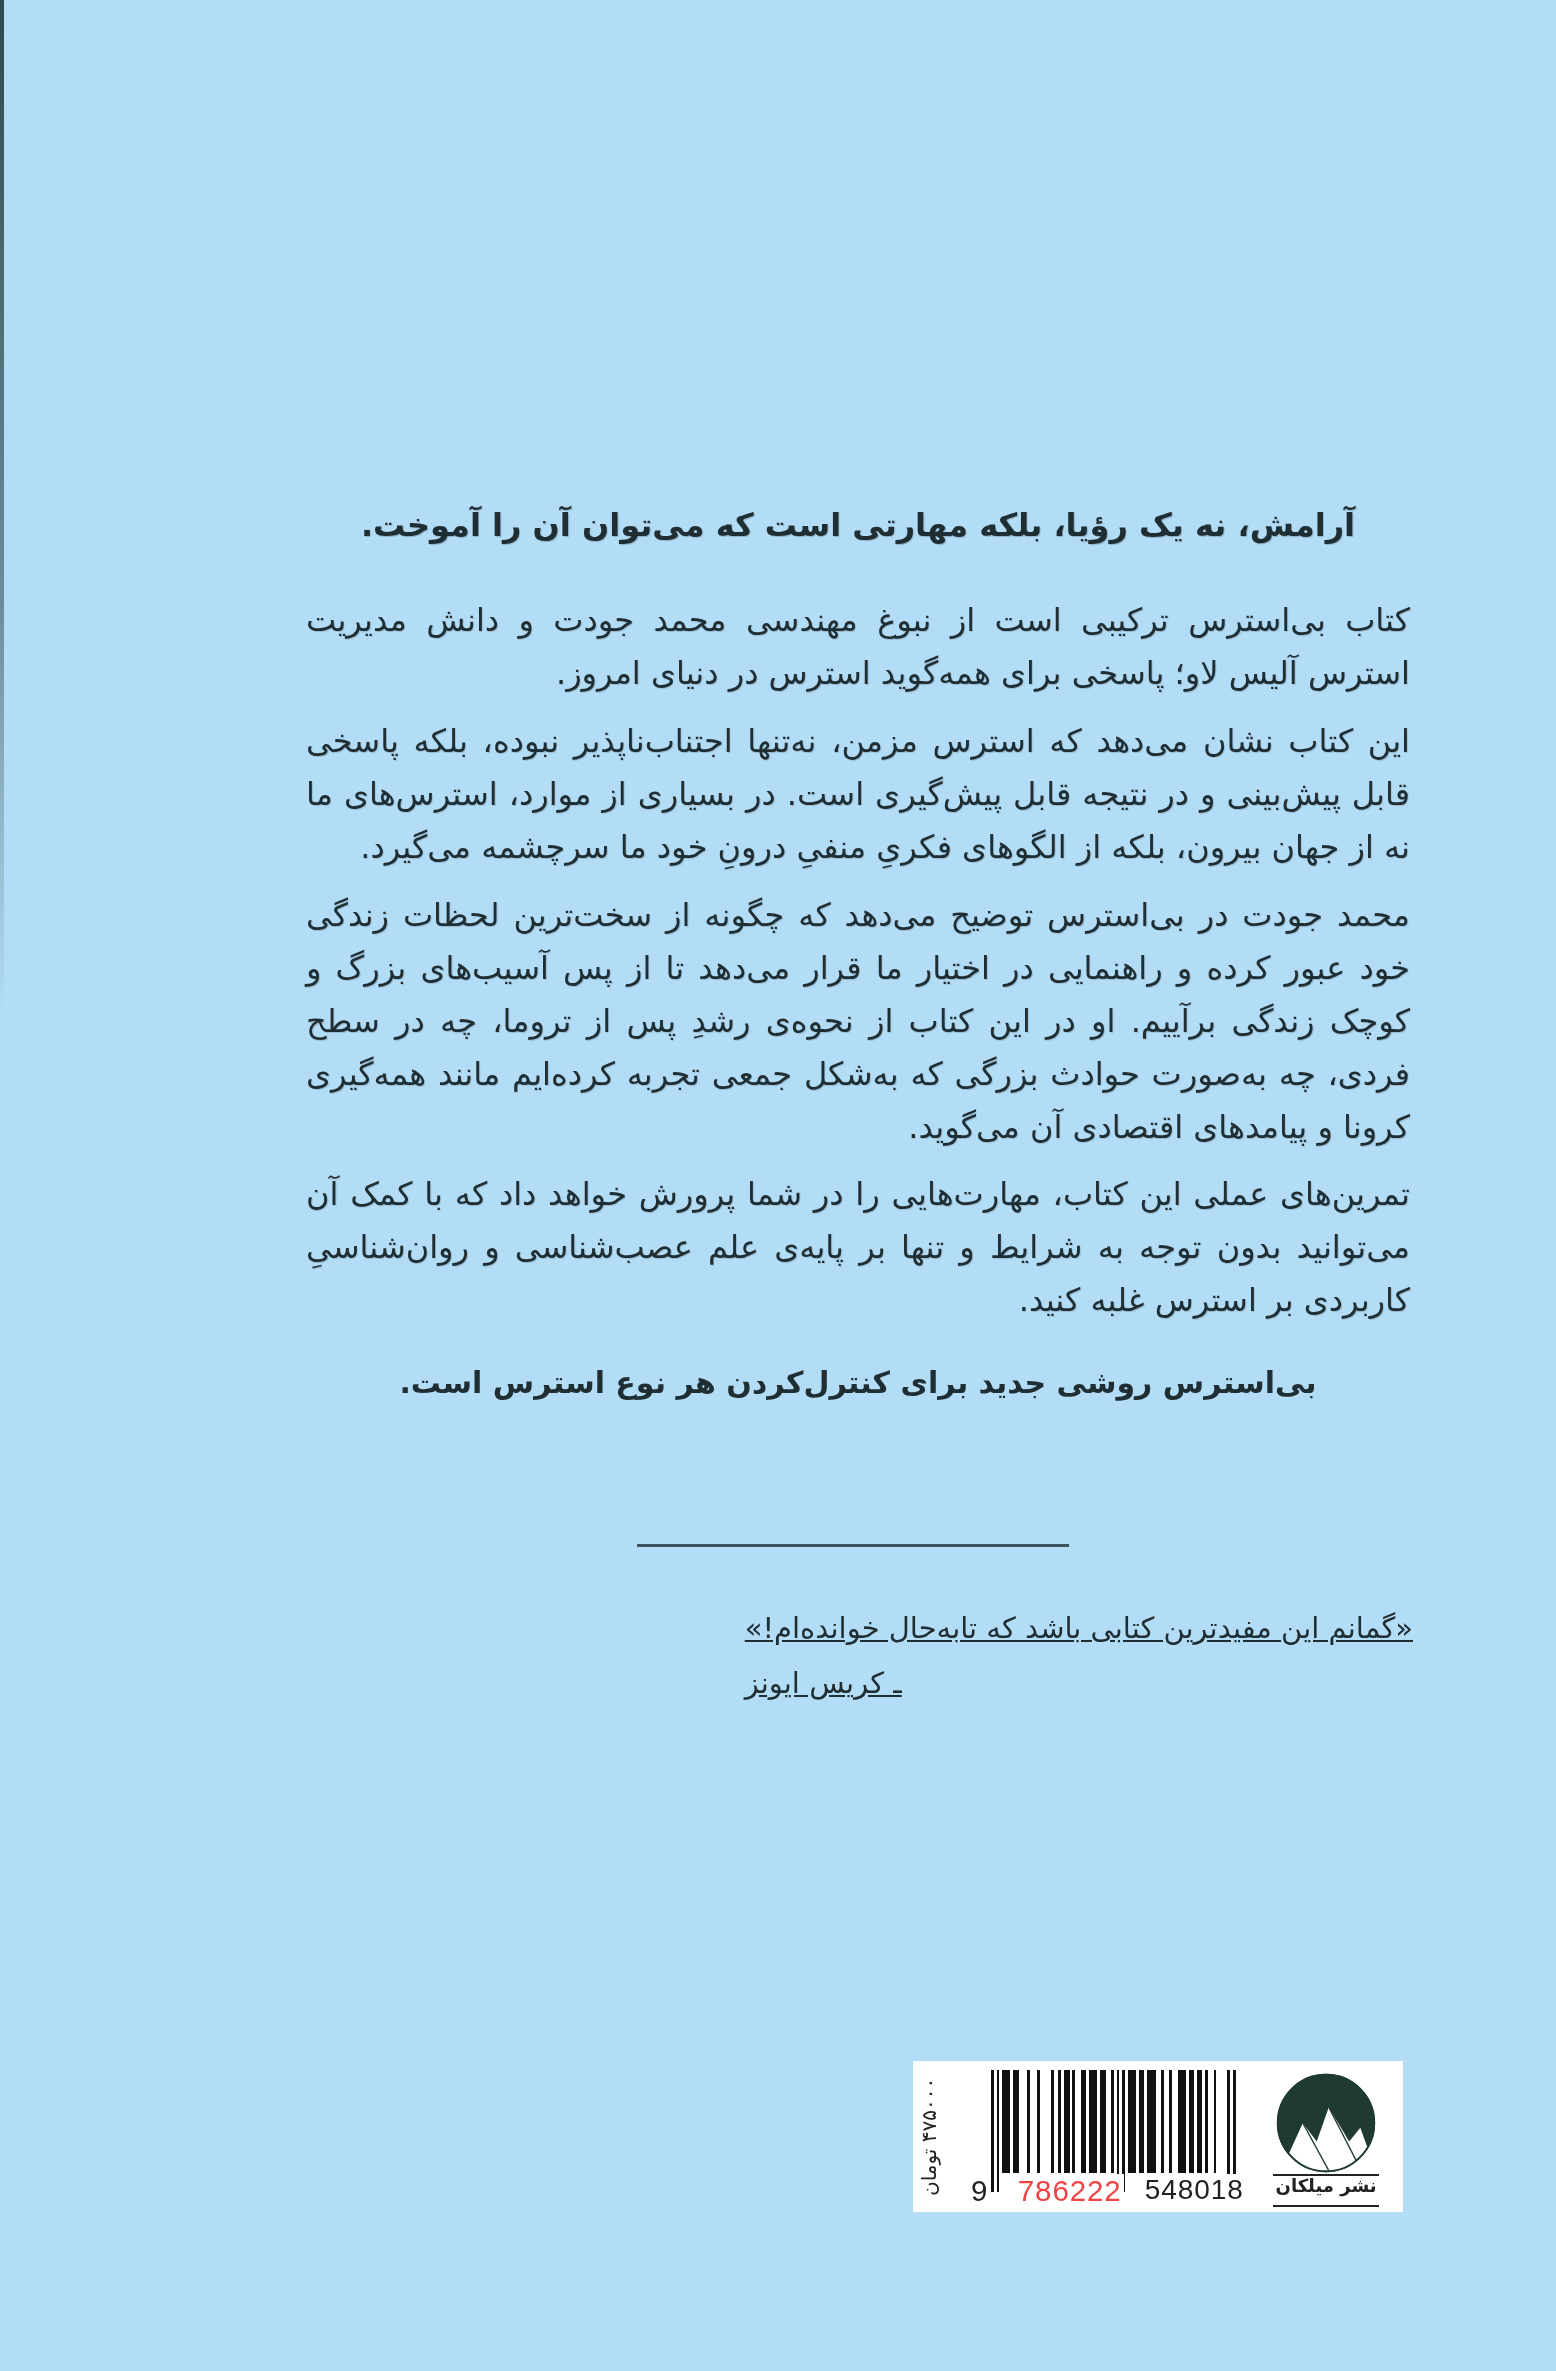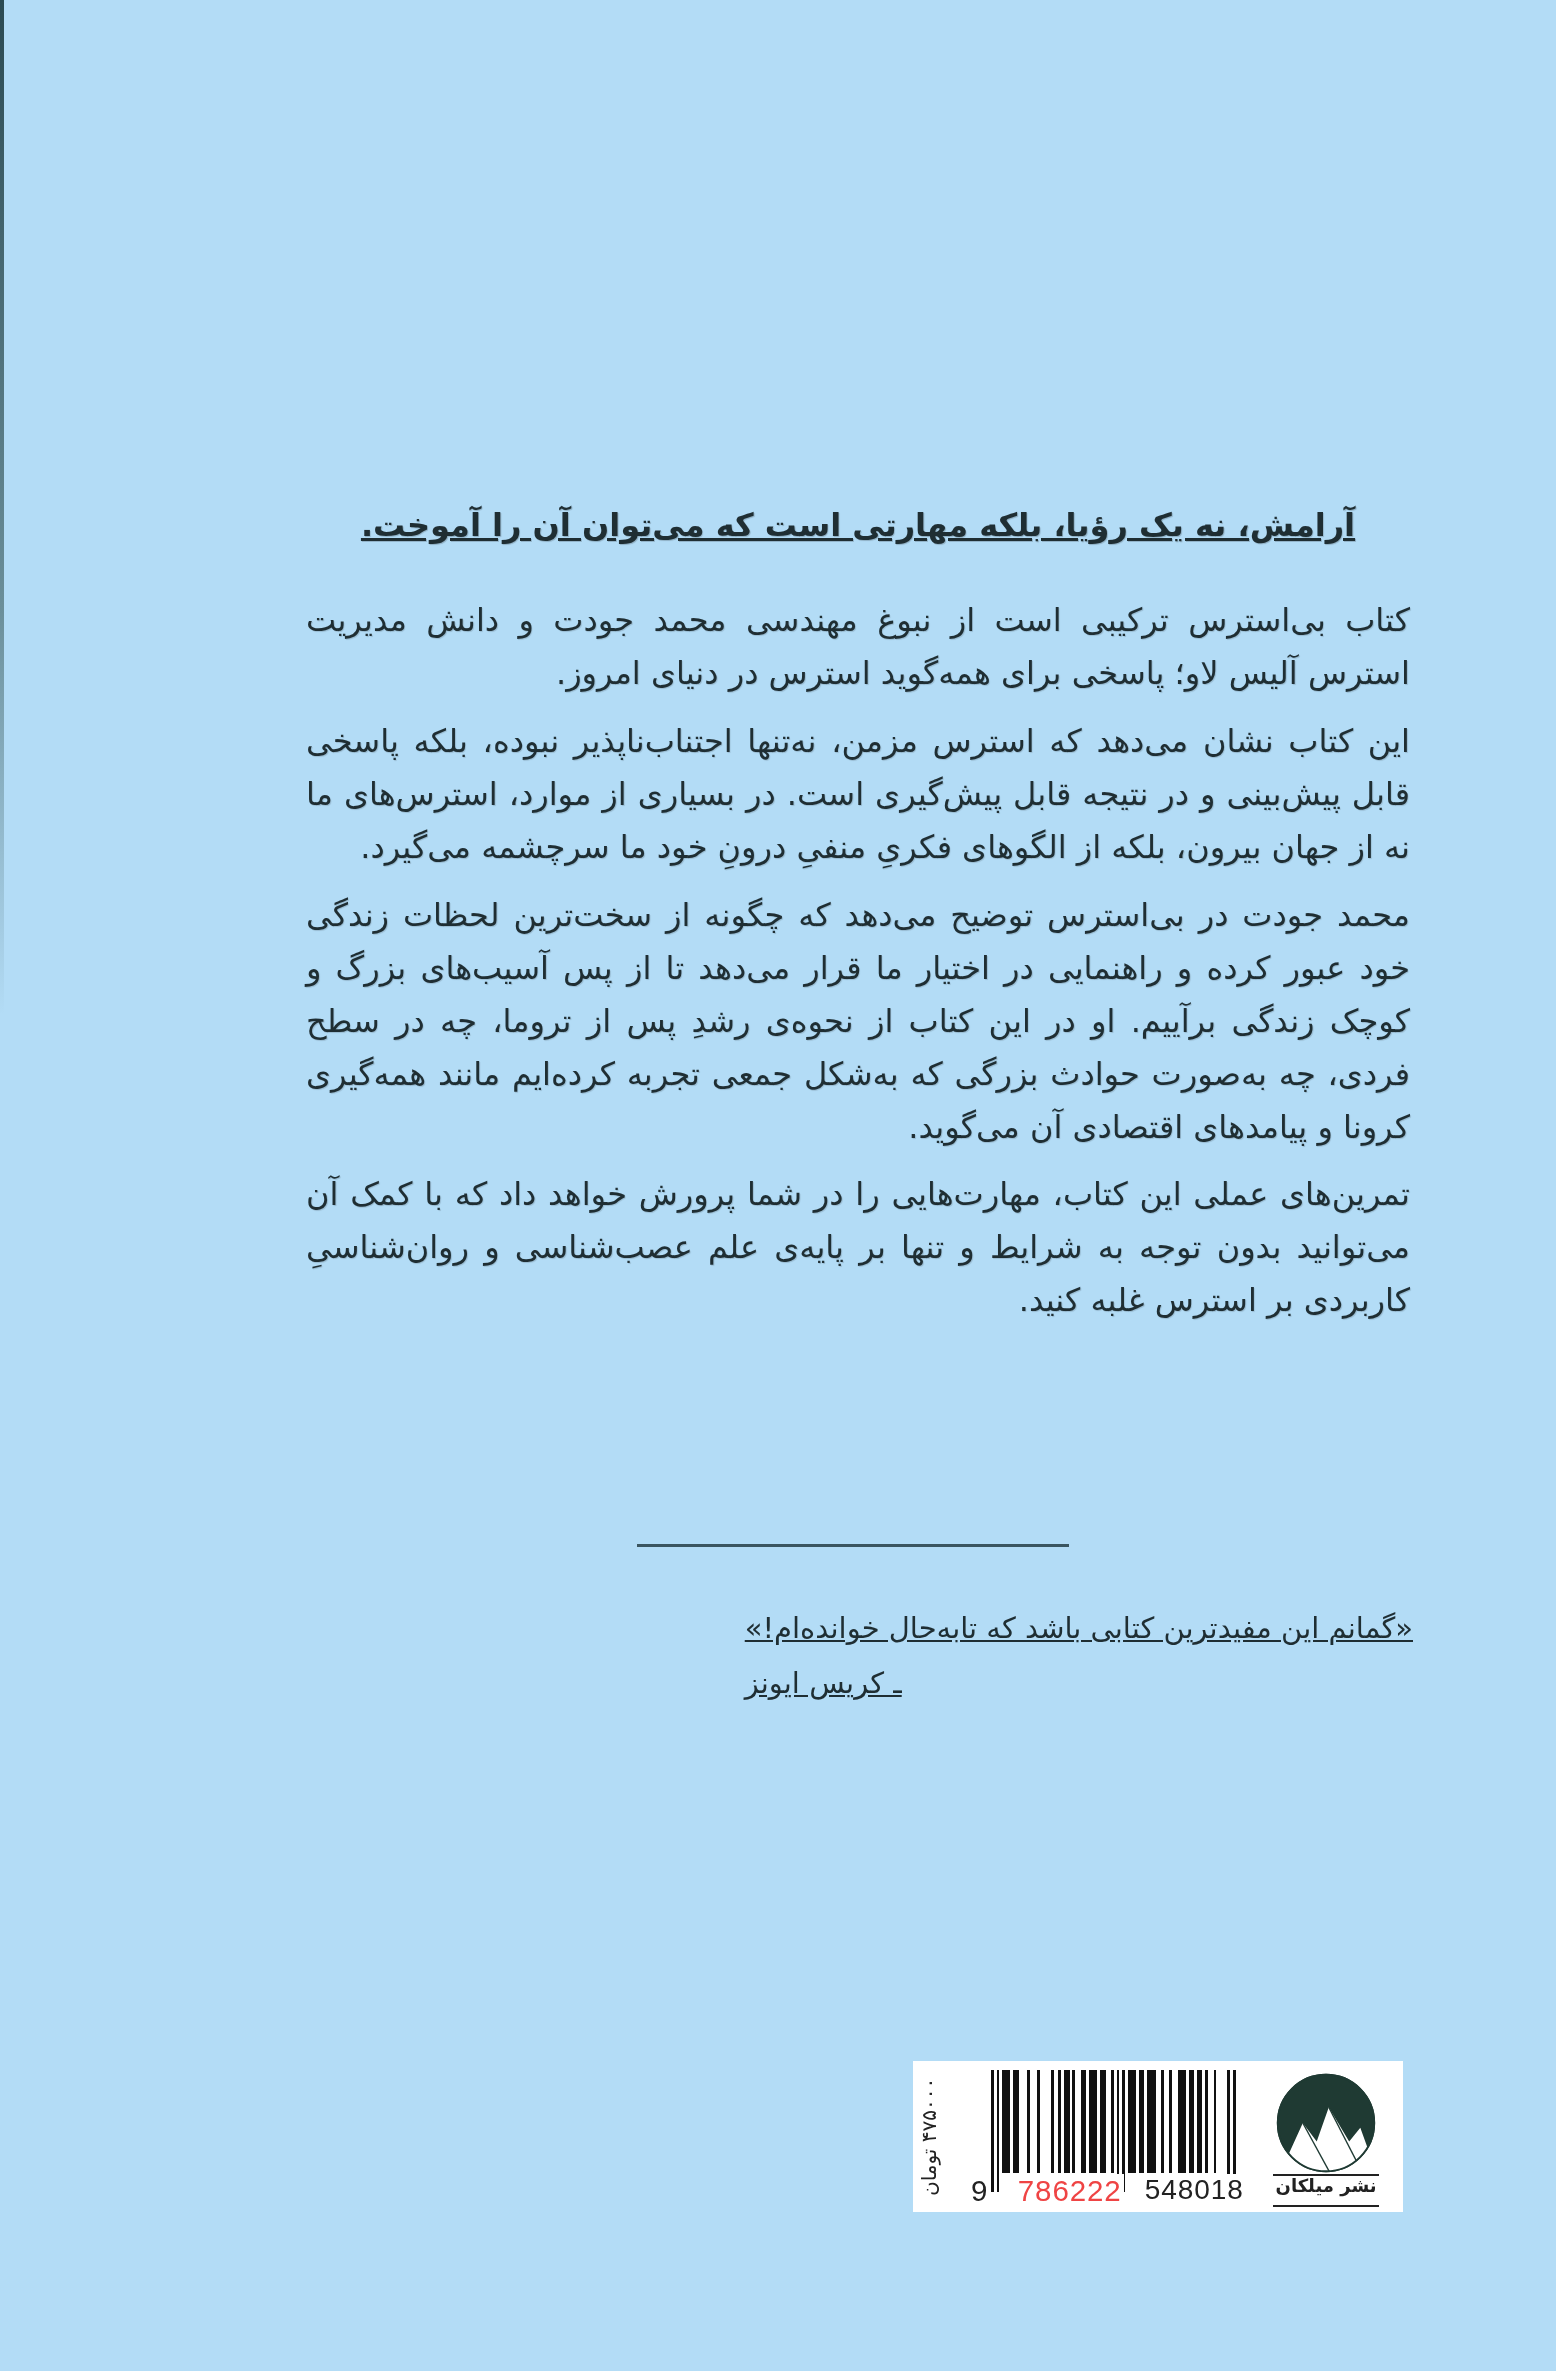--- a/index.html
+++ b/index.html
@@ -14,21 +14,20 @@
     background:linear-gradient(180deg,#2b4a52 0%, #6b8f9a 60%, rgba(179,220,246,0) 100%);
   }
   .text-block {
     position:absolute; left:306px; top:498px; width:1104px;
     direction:rtl; text-align:justify;
   }
   .lead {
     font-weight:bold; font-size:32px; line-height:55px;
     text-align:center; margin:0 0 41px 0; white-space:nowrap;
     text-shadow:0.9px 0.9px 0.9px rgba(0,0,0,0.2);
-    text-decoration:underline;
   }
   .para {
     font-size:32px; line-height:53px; margin:0 0 14.8px 0;
     text-align:justify; text-align-last:right;
     text-shadow:0.9px 0.9px 0.9px rgba(0,0,0,0.15);
   }
   .closing {
     font-weight:bold; font-size:30px; line-height:55px;
     text-align:center; margin:28px 0 0 0; white-space:nowrap;
   }
@@ -65,20 +64,21 @@
 <body>
 
 <div class="spine"></div>
 
 <div class="text-block">
   <p class="lead">آرامش، نه یک رؤیا، بلکه مهارتی است که می‌توان آن را آموخت.</p>
   <p class="para">کتاب بی‌استرس ترکیبی است از نبوغ مهندسی محمد جودت و دانش مدیریت استرس آلیس لاو؛ پاسخی برای همه‌گوید استرس در دنیای امروز.</p>
   <p class="para">این کتاب نشان می‌دهد که استرس مزمن، نه‌تنها اجتناب‌ناپذیر نبوده، بلکه پاسخی قابل پیش‌بینی و در نتیجه قابل پیش‌گیری است. در بسیاری از موارد، استرس‌های ما نه از جهان بیرون، بلکه از الگوهای فکریِ منفیِ درونِ خود ما سرچشمه می‌گیرد.</p>
   <p class="para">محمد جودت در بی‌استرس توضیح می‌دهد که چگونه از سخت‌ترین لحظات زندگی خود عبور کرده و راهنمایی در اختیار ما قرار می‌دهد تا از پس آسیب‌های بزرگ و کوچک زندگی برآییم. او در این کتاب از نحوه‌ی رشدِ پس از تروما، چه در سطح فردی، چه به‌صورت حوادث بزرگی که به‌شکل جمعی تجربه کرده‌ایم مانند همه‌گیری کرونا و پیامدهای اقتصادی آن می‌گوید.</p>
   <p class="para">تمرین‌های عملی این کتاب، مهارت‌هایی را در شما پرورش خواهد داد که با کمک آن می‌توانید بدون توجه به شرایط و تنها بر پایه‌ی علم عصب‌شناسی و روان‌شناسیِ کاربردی بر استرس غلبه کنید.</p>
+  <p class="closing">بی‌استرس روشی جدید برای کنترل‌کردن هر نوع استرس است.</p>
 </div>
 
 <div class="separator"></div>
 
 <div class="quote-wrap">
   <div class="quote-text">«گمانم این مفیدترین کتابی باشد که تابه‌حال خوانده‌ام!»</div>
   <div class="quote-author">ـ کریس ایونز</div>
 </div>
 
 <div class="barcode-box">

